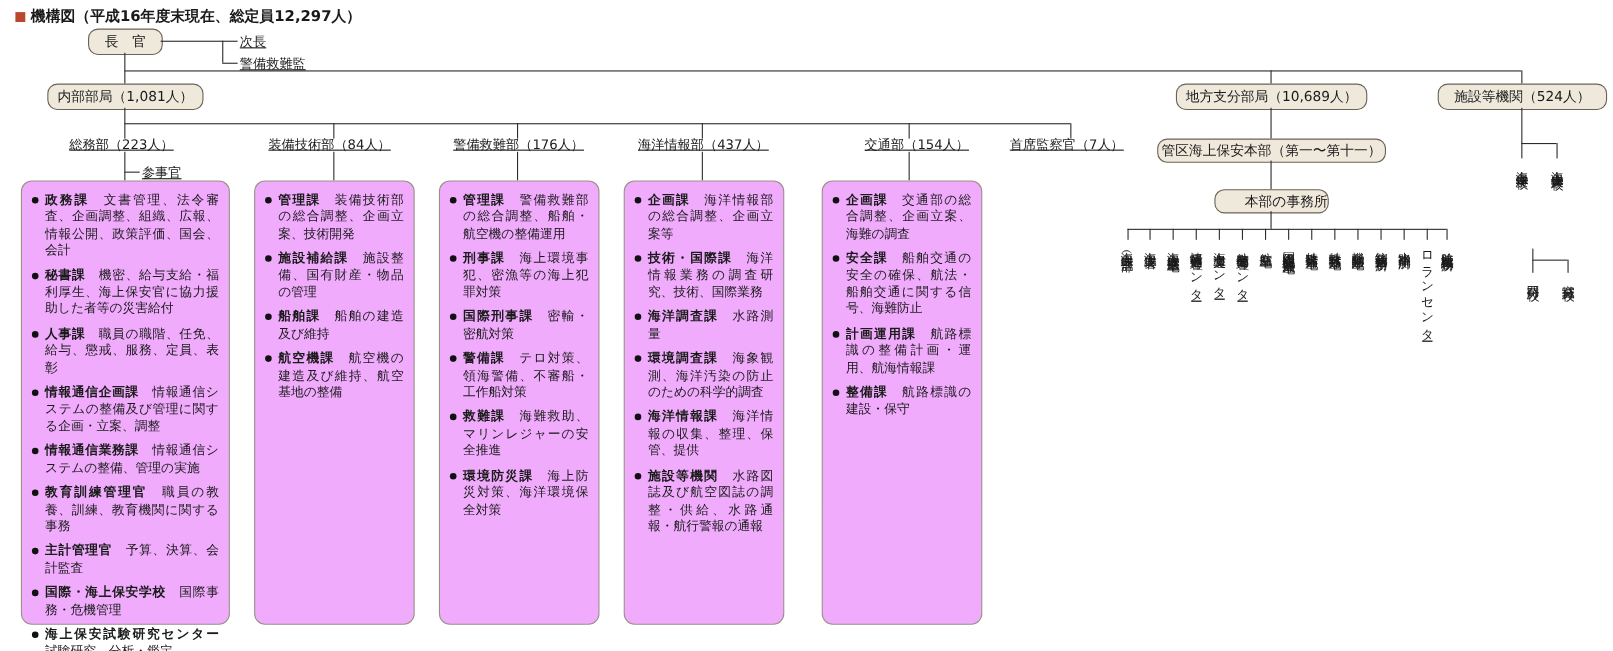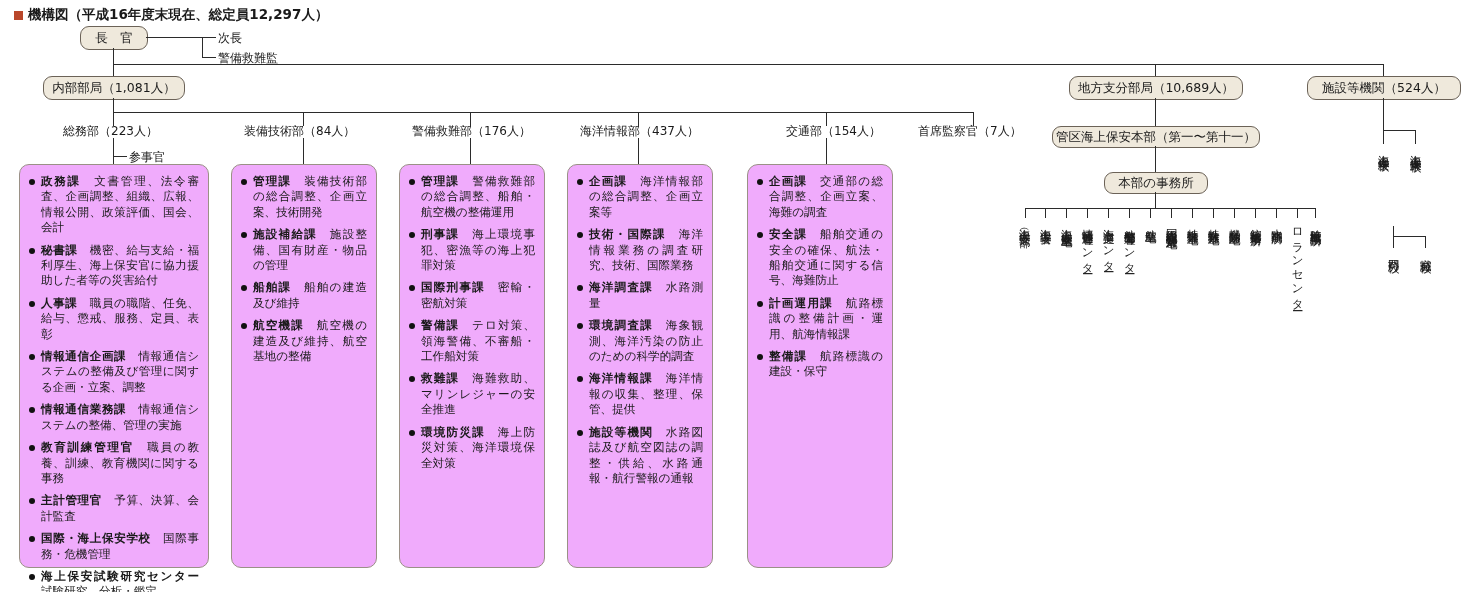--- a/index.html
+++ b/index.html
@@ -5,21 +5,21 @@
   html,body{margin:0;padding:0;background:#ffffff;}
   body{width:1466px;height:592px;font-family:"DejaVu Sans","Liberation Sans",sans-serif;color:#1a1a1a;position:relative;overflow:hidden;}
   .root{position:absolute;left:0;top:0;width:1345px;height:592px;}
   .abs{position:absolute;}
   
   .title{left:14px;top:6px;font-size:13.5px;font-weight:bold;color:#1a1a1a;white-space:nowrap;}
   .title .sq{display:inline-block;width:9px;height:9px;background:#b9472b;margin-right:5px;vertical-align:middle;}
   
   .hbox{border:1px solid #6b6257;border-radius:9px;background:#efe9dc;font-size:12.5px;text-align:center;display:flex;align-items:center;justify-content:center;white-space:nowrap;color:#1a1a1a;}
   
-  .lbl{font-size:12px;white-space:nowrap;color:#1a1a1a;}
+  .lbl{font-size:12px;white-space:nowrap;color:#1a1a1a;text-decoration:underline;}
   
   .ln{background:#2b2b2b;}
   .h{height:1px;}
   .v{width:1px;}
   
   .panel{border:1px solid #9a9186;border-radius:10px;background:#f0abfc;padding:9px 9px 9px 9px;box-sizing:border-box;}
   .panel ul{list-style:none;margin:0;padding:0;}
   .panel li{position:relative;padding-left:12px;margin-bottom:7px;font-size:11.6px;line-height:1.33;text-align:justify;color:#1a1a1a;}
   .panel li:before{content:"";position:absolute;left:0;top:5px;width:6px;height:6px;border-radius:50%;background:#111;}
   .panel li b{font-weight:bold;}
@@ -125,35 +125,35 @@
     <ul>
       <li><b>企画課</b>　<span>海洋情報部の総合調整、企画立案等</span></li>
       <li><b>技術・国際課</b>　<span>海洋情報業務の調査研究、技術、国際業務</span></li>
       <li><b>海洋調査課</b>　<span>水路測量</span></li>
       <li><b>環境調査課</b>　<span>海象観測、海洋汚染の防止のための科学的調査</span></li>
       <li><b>海洋情報課</b>　<span>海洋情報の収集、整理、保管、提供</span></li>
       <li><b>施設等機関</b>　<span>水路図誌及び航空図誌の調整・供給、水路通報・航行警報の通報</span></li>
     </ul>
   </div>
 
-  <div class="abs panel" style="left:747px;top:164px;width:146px;height:404px;border-radius:11px;">
+  <div class="abs panel" style="left:747px;top:164px;width:146px;height:404px;">
     <ul>
       <li><b>企画課</b>　<span>交通部の総合調整、企画立案、海難の調査</span></li>
       <li><b>安全課</b>　<span>船舶交通の安全の確保、航法・船舶交通に関する信号、海難防止</span></li>
       <li><b>計画運用課</b>　<span>航路標識の整備計画・運用、航海情報課</span></li>
       <li><b>整備課</b>　<span>航路標識の建設・保守</span></li>
     </ul>
   </div>
 
   <div class="abs ln v" style="left:1155px;top:98px;height:28px;"></div>
   <div class="abs hbox" style="left:1052px;top:126px;width:206px;height:20px;">
       <span>管区海上保安本部（第一〜第十一）</span>
     </div>
   <div class="abs ln v" style="left:1155px;top:146px;height:26px;"></div>
-  <div class="abs hbox" style="left:1104px;top:172px;width:102px;height:20px;">
+  <div class="abs hbox" style="left:1104px;top:172px;width:102px;height:20px;justify-content:flex-end;">
       <span>本部の事務所</span>
     </div>
   <div class="abs ln v" style="left:1155px;top:192px;height:16px;"></div>
 
   <div class="abs ln h" style="left:1025px;top:208px;width:290px;"></div>
   <div class="abs ln v" style="left:1025px;top:208px;height:10px;"></div>
   <div class="abs ln v" style="left:1045px;top:208px;height:10px;"></div>
   <div class="abs ln v" style="left:1066px;top:208px;height:10px;"></div>
   <div class="abs ln v" style="left:1087px;top:208px;height:10px;"></div>
   <div class="abs ln v" style="left:1108px;top:208px;height:10px;"></div>

